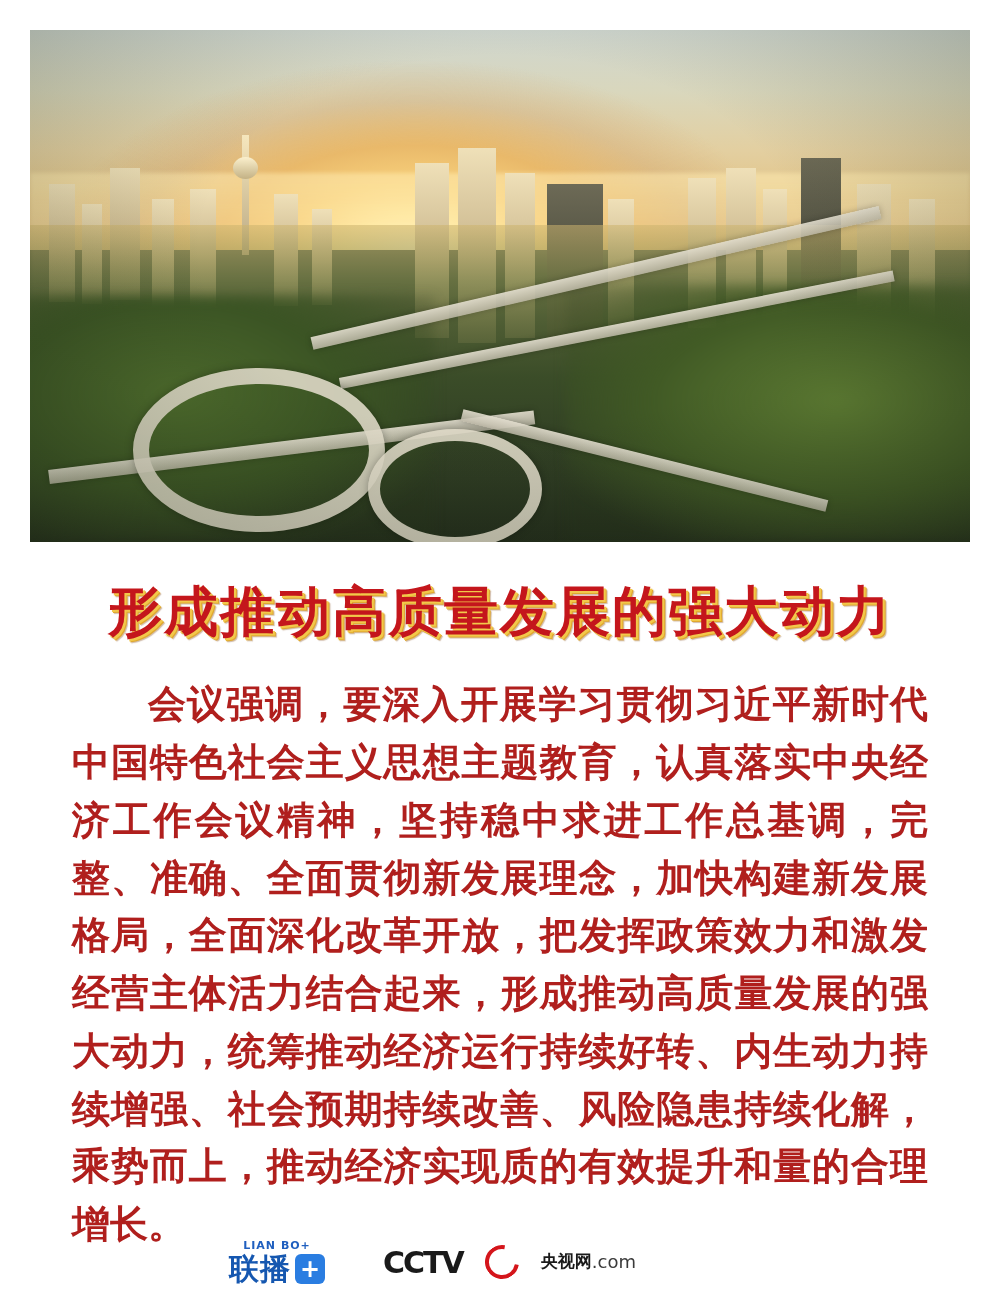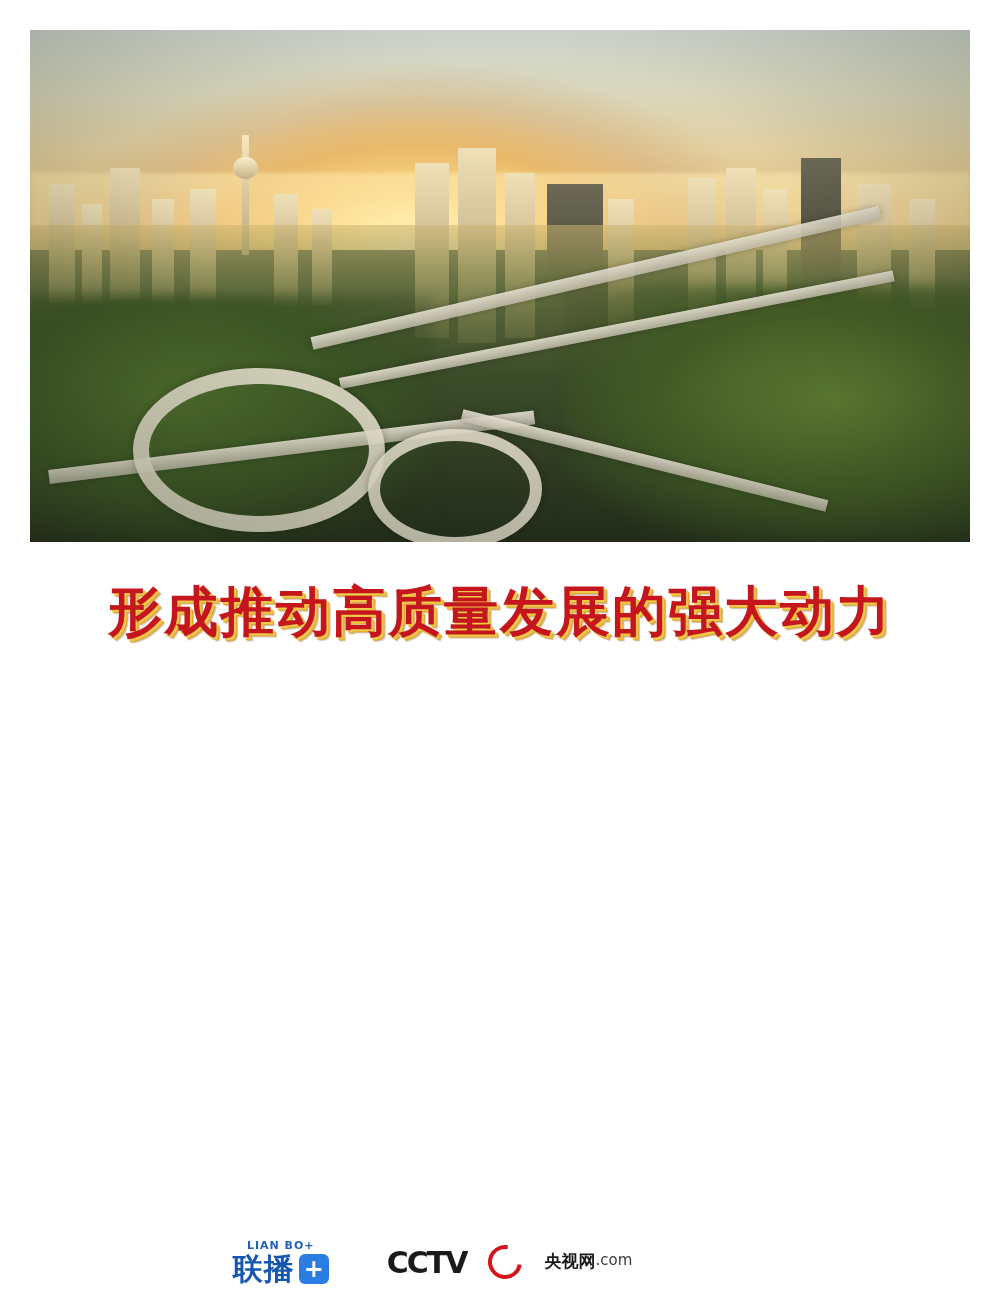--- a/index.html
+++ b/index.html
@@ -214,21 +214,21 @@
     line-height: 1.05;
   }
   .logo-cctv .cn-text {
     font-family: "DejaVu Serif", "Liberation Serif", serif;
     font-weight: bold;
     font-size: 17px;
     color: #1a1a1a;
   }
   .logo-cctv .dotcom {
     font-family: "DejaVu Sans", sans-serif;
-    font-size: 15px;
+    font-size: 18px;
     color: #3a3a3a;
   }
 </style>
 </head>
 <body>
 
 <div class="poster">
 
   <div class="hero">
     <div class="hero-sky"></div>
@@ -265,20 +265,21 @@
     <div class="road" style="left:2%;  top:86%; width:52%; height:14px; transform: rotate(-7deg); transform-origin: left center;"></div>
     <div class="road" style="left:46%; top:74%; width:40%; height:12px; transform: rotate(14deg); transform-origin: left center;"></div>
     <div class="loop" style="left:11%; top:66%; width:220px; height:132px;"></div>
     <div class="loop" style="left:36%; top:78%; width:150px; height:96px; border-width:12px;"></div>
 
     <div class="hero-vignette"></div>
   </div>
 
   <h1 class="title">形成推动高质量发展的强大动力</h1>
 
+  <p class="body-text">会议强调，要深入开展学习贯彻习近平新时代中国特色社会主义思想主题教育，认真落实中央经济工作会议精神，坚持稳中求进工作总基调，完整、准确、全面贯彻新发展理念，加快构建新发展格局，全面深化改革开放，把发挥政策效力和激发经营主体活力结合起来，形成推动高质量发展的强大动力，统筹推动经济运行持续好转、内生动力持续增强、社会预期持续改善、风险隐患持续化解，乘势而上，推动经济实现质的有效提升和量的合理增长。</p>
 
   <div class="footer">
     <div class="logo-lianbo">
       <div class="pinyin">LIAN BO+</div>
       <div class="row">
         <span class="cn">联播</span>
         <span class="plus">+</span>
       </div>
     </div>
 

